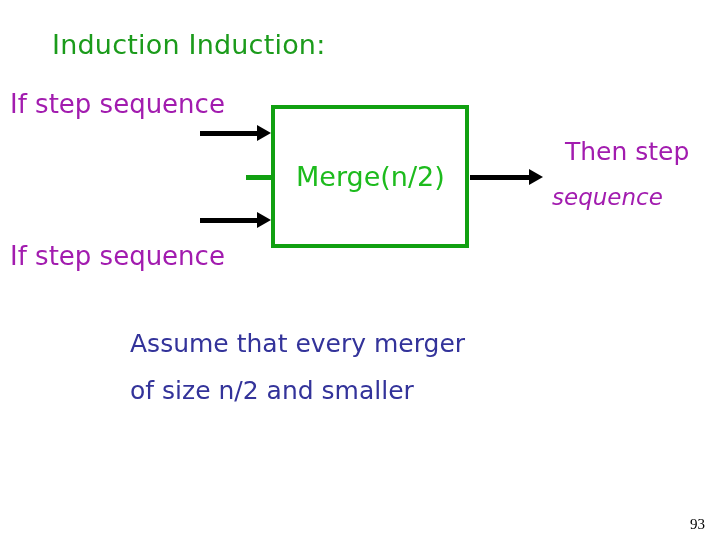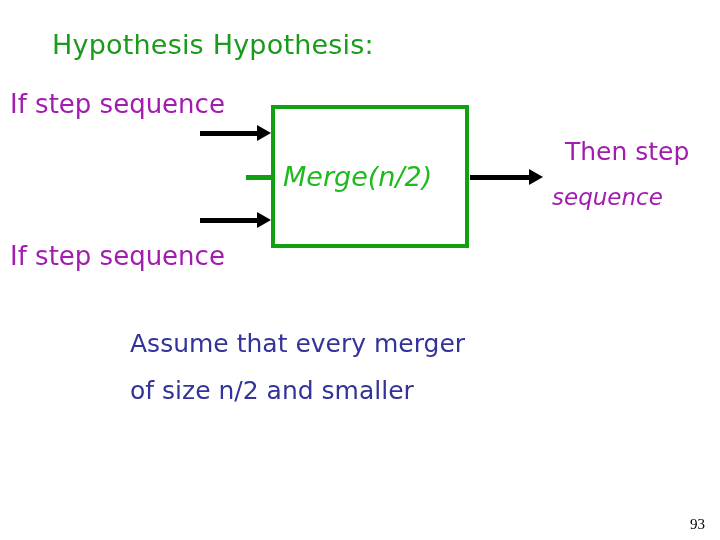--- a/index.html
+++ b/index.html
@@ -81,26 +81,25 @@
     left: 271px;
     top: 105px;
     width: 198px;
     height: 143px;
     border: 4px solid #11a011;
     box-sizing: border-box;
     background: transparent;
   }
   #merge-label {
     position: absolute;
-    left: 283px;
+    left: 296px;
     top: 161px;
     font-size: 27px;
     color: #1dbb1d;
     white-space: nowrap;
-    font-style: italic;
   }
   
   #box-left-tick {
     position: absolute;
     left: 246px;
     top: 175px;
     width: 28px;
     height: 5px;
     background: #11a011;
   }
@@ -147,21 +146,21 @@
     color: #000000;
     font-family: "Liberation Serif", serif;
     margin-top: 11px;
   }
 </style>
 </head>
 <body>
 
 <div id="slide">
 
-  <div class="txt" id="title">Hypothesis Hypothesis:</div>
+  <div class="txt" id="title">Induction Induction:</div>
 
   <div class="txt blue" id="if-top">If step sequence</div>
 
   <div class="txt blue" id="if-bottom">If step sequence</div>
 
   <div id="merge-box"></div>
   <div id="box-left-tick"></div>
   <div id="merge-label">Merge(n/2)</div>
 
   <div class="arrow" id="arrow-in-top"></div>

